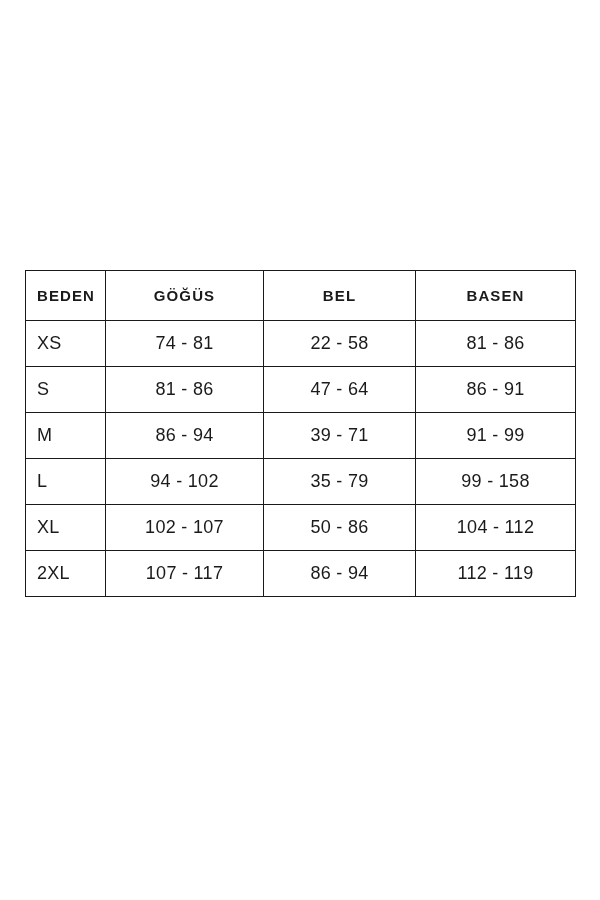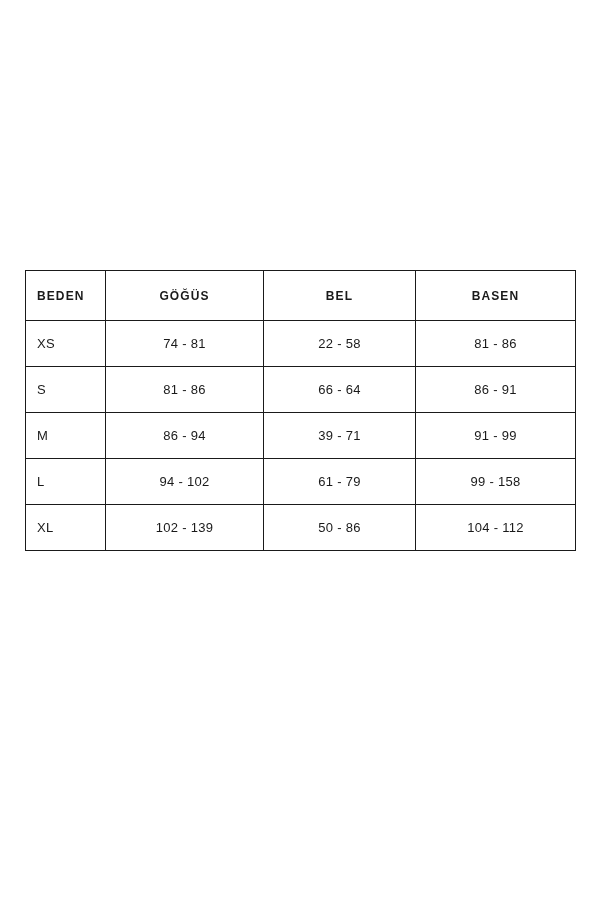--- a/index.html
+++ b/index.html
@@ -33,29 +33,29 @@
     border-collapse: collapse;
     width: 550px;
     table-layout: fixed;
     background: #ffffff;
   }
   table.size-table th,
   table.size-table td {
     border: 1px solid #1a1a1a;
     height: 45px;
     padding: 0;
-    font-size: 13px;
+    font-size: 18px;
     font-weight: normal;
     color: #1a1a1a;
     vertical-align: middle;
   }
   table.size-table thead th {
     font-weight: bold;
     letter-spacing: 1.1px;
-    font-size: 12px;
+    font-size: 15px;
     height: 49px;
   }
   
   col.c0 { width: 80px; }
   col.c1 { width: 158px; }
   col.c2 { width: 152px; }
   col.c3 { width: 160px; }
 
   .th-size {
     text-align: left;
@@ -100,37 +100,43 @@
       <tbody>
         <tr>
           <td class="size-cell">XS</td>
           <td class="val-cell">74 - 81</td>
           <td class="val-cell">22 - 58</td>
           <td class="val-cell">81 - 86</td>
         </tr>
         <tr>
           <td class="size-cell">S</td>
           <td class="val-cell">81 - 86</td>
-          <td class="val-cell">66 - 64</td>
+          <td class="val-cell">47 - 64</td>
           <td class="val-cell">86 - 91</td>
         </tr>
         <tr>
           <td class="size-cell">M</td>
           <td class="val-cell">86 - 94</td>
           <td class="val-cell">39 - 71</td>
           <td class="val-cell">91 - 99</td>
         </tr>
         <tr>
           <td class="size-cell">L</td>
           <td class="val-cell">94 - 102</td>
-          <td class="val-cell">61 - 79</td>
+          <td class="val-cell">35 - 79</td>
           <td class="val-cell">99 - 158</td>
         </tr>
         <tr>
           <td class="size-cell">XL</td>
-          <td class="val-cell">102 - 139</td>
+          <td class="val-cell">102 - 107</td>
           <td class="val-cell">50 - 86</td>
           <td class="val-cell">104 - 112</td>
+        </tr>
+        <tr>
+          <td class="size-cell">2XL</td>
+          <td class="val-cell">107 - 117</td>
+          <td class="val-cell">86 - 94</td>
+          <td class="val-cell">112 - 119</td>
         </tr>
       </tbody>
     </table>
   </div>
 </div>
 
 </body></html>

